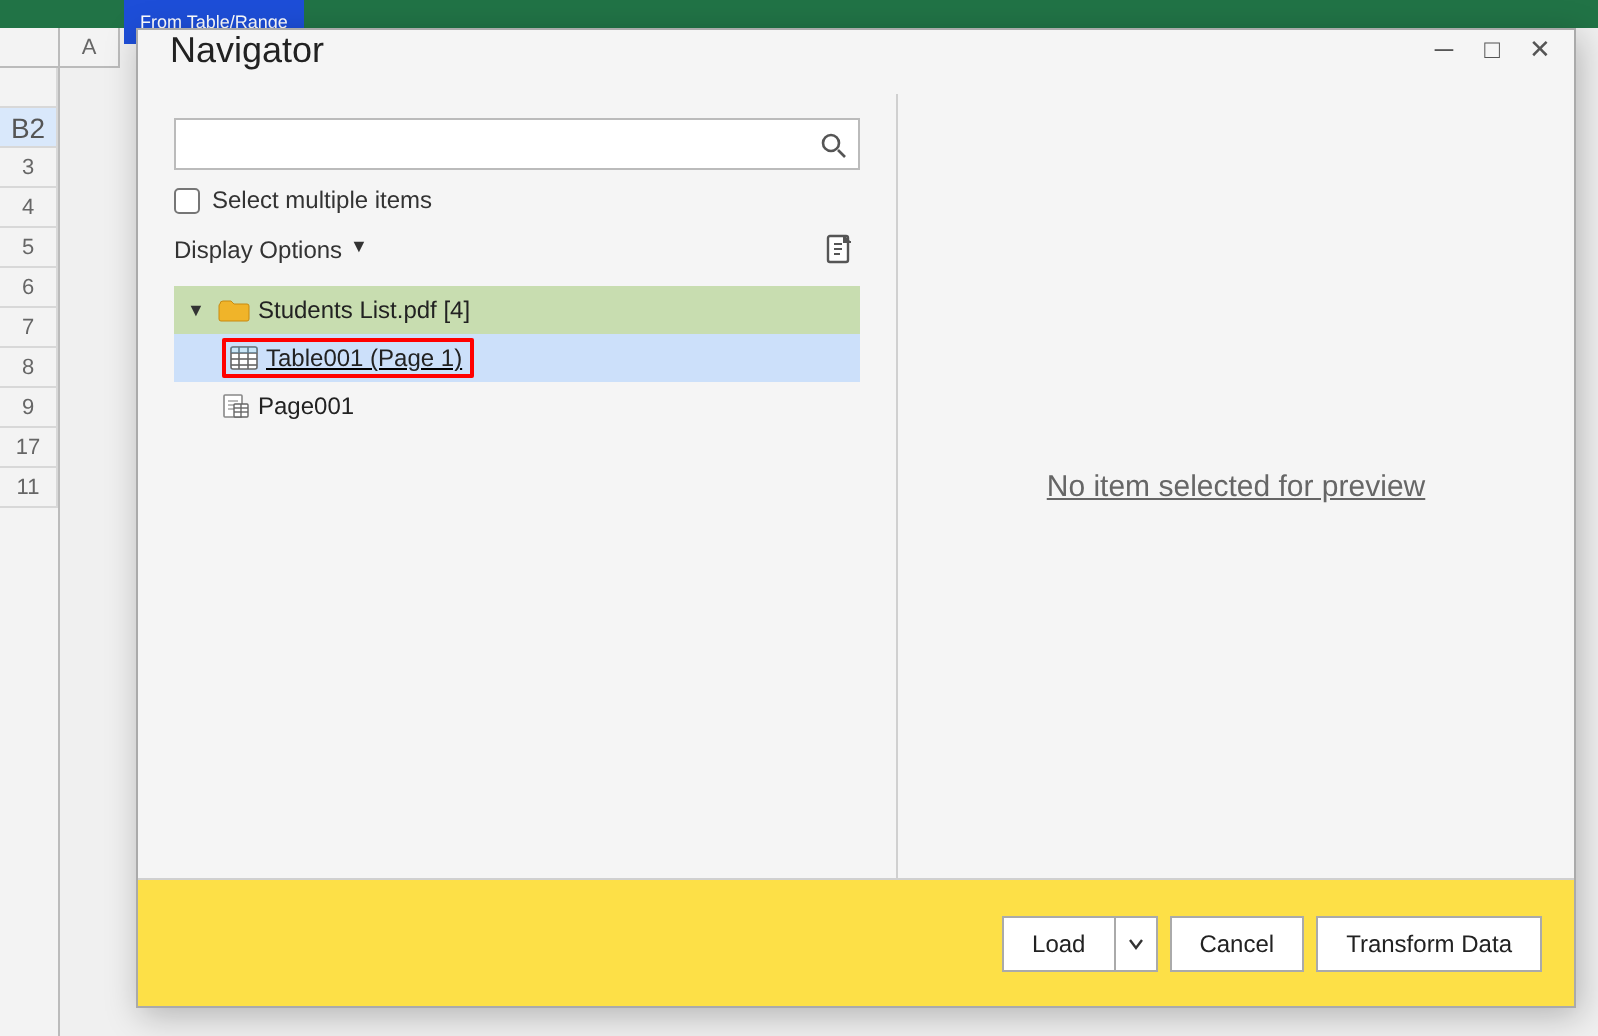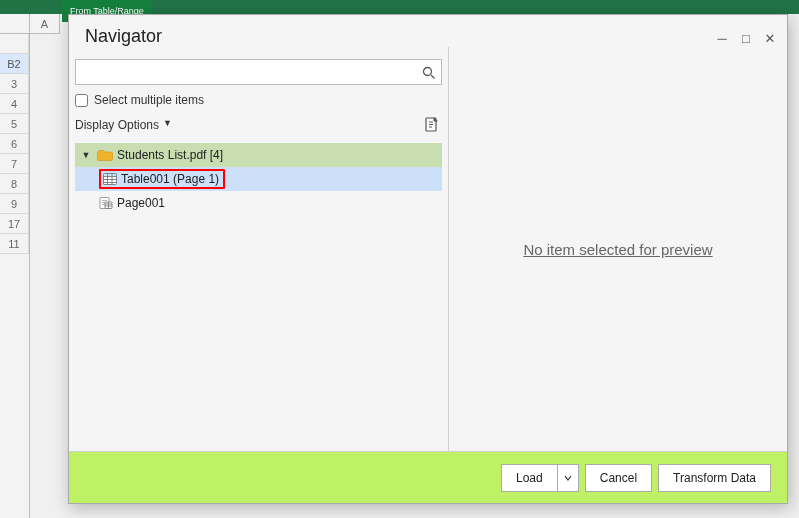--- a/index.html
+++ b/index.html
@@ -53,21 +53,21 @@
       height: 490px;
       background: #f5f5f5;
       border: 1px solid #aaa;
       box-shadow: 2px 4px 16px rgba(0,0,0,0.25);
     }
 
     .dialog-titlebar {
       height: 32px;
       background: #f5f5f5;
       display: flex;
-      align-items: flex-end;
+      align-items: flex-start;
       justify-content: space-between;
       padding: 0 8px;
       border-bottom: none;
     }
 
     .dialog-title {
       font-size: 18px;
       font-weight: 300;
       color: #222;
       padding-left: 8px;
@@ -102,21 +102,21 @@
 
     .dialog-main {
       display: flex;
       flex: 1;
       overflow: hidden;
     }
 
     
     .left-panel {
       width: 380px;
-      padding: 12px 6px;
+      padding: 12px 18px;
       border-right: 1px solid #d0d0d0;
       display: flex;
       flex-direction: column;
       gap: 8px;
     }
 
     
     .search-box {
       position: relative;
       display: flex;
@@ -238,42 +238,43 @@
       color: #222;
     }
 
     
     .highlight-box {
       border: 2px solid red;
       border-radius: 1px;
       padding: 1px 4px;
       display: flex;
       align-items: center;
+      text-decoration: underline;
     }
 
     
     .right-panel {
       flex: 1;
       display: flex;
       align-items: center;
       justify-content: center;
       color: #555;
       font-size: 16px;
     }
 
     .no-preview-text {
       color: #666;
       font-size: 15px;
       text-decoration: underline;
     }
 
     
     .dialog-footer {
-      height: 52px;
-      background: #bef264;
+      height: 64px;
+      background: #fde047;
       border-top: 1px solid #d0d0d0;
       display: flex;
       align-items: center;
       justify-content: flex-end;
       padding: 0 16px;
       gap: 6px;
     }
 
     .btn {
       height: 28px;
@@ -326,35 +327,35 @@
 <body>
 
 <div class="excel-bg">
 
   <div style="position:absolute;top:0;left:0;width:799px;height:14px;background:#217346;"></div>
 
   <div style="position:absolute;top:14px;left:0;width:30px;height:504px;background:#f3f3f3;border-right:1px solid #bbb;">
 
     <div class="grid-header" style="height:20px;border-bottom:1px solid #bbb;display:flex;align-items:center;justify-content:center;"></div>
     <div class="grid-cell" style="font-size:11px;color:#666;height:20px;display:flex;align-items:center;justify-content:center;border-bottom:1px solid #d8d8d8;"></div>
-    <div class="grid-cell row-b2" style="font-size:11px;height:20px;display:flex;align-items:center;justify-content:center;border-bottom:1px solid #d8d8d8;color:#555;background:#d9e8fb;">B2</div>
+    <div class="grid-cell row-b2" style="font-size:14px;height:20px;display:flex;align-items:center;justify-content:center;border-bottom:1px solid #d8d8d8;color:#555;background:#d9e8fb;">B2</div>
     <div class="grid-cell">3</div>
     <div class="grid-cell">4</div>
     <div class="grid-cell">5</div>
     <div class="grid-cell">6</div>
     <div class="grid-cell">7</div>
     <div class="grid-cell">8</div>
     <div class="grid-cell">9</div>
     <div class="grid-cell">17</div>
     <div class="grid-cell">11</div>
   </div>
 
   <div style="position:absolute;top:14px;left:30px;width:30px;height:20px;background:#f3f3f3;border-bottom:1px solid #bbb;border-right:1px solid #bbb;display:flex;align-items:center;justify-content:center;font-size:11px;color:#666;">A</div>
 
-  <div style="position:absolute;top:0;left:62px;height:14px;background:#15803d;padding:11px 8px;display:flex;align-items:center;">
+  <div style="position:absolute;top:0;left:62px;height:14px;background:#1d4ed8;padding:11px 8px;display:flex;align-items:center;">
     <span style="font-size:9px;color:white;">From Table/Range</span>
   </div>
 </div>
 
 <div class="dialog">
 
   <div class="dialog-titlebar">
     <span class="dialog-title">Navigator</span>
     <div class="titlebar-controls">
       <button class="titlebar-btn">─</button>

